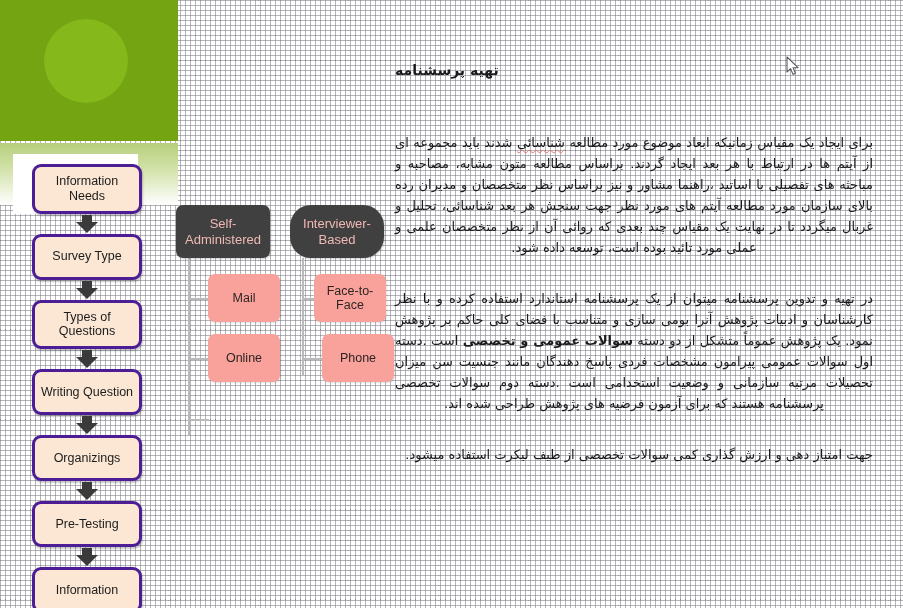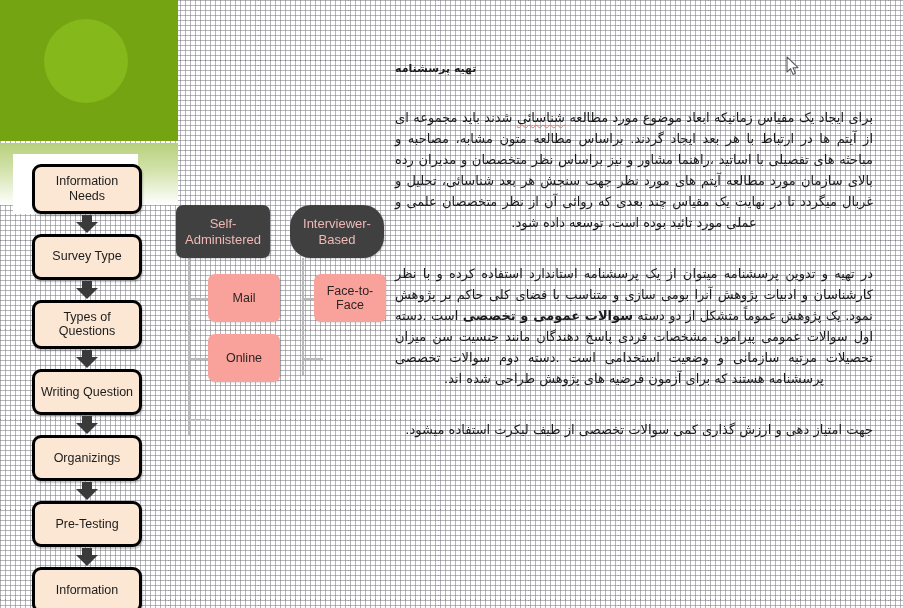--- a/index.html
+++ b/index.html
@@ -89,21 +89,21 @@
     left: 14px;
     top: 164px;
     width: 146px;
   }
   .flow-node {
     position: relative;
     width: 110px;
     margin: 0 auto;
     box-sizing: border-box;
     background: #fbe7d4;
-    border: 3px solid #000000;
+    border: 3px solid #4c1d95;
     border-radius: 9px;
     color: #1c1c1c;
     font-size: 12.5px;
     line-height: 1.18;
     text-align: center;
     padding: 7px 4px;
     min-height: 46px;
     display: flex;
     align-items: center;
     justify-content: center;
@@ -177,23 +177,23 @@
     left: 395px;
     top: 62px;
     width: 478px;
     direction: rtl;
     text-align: justify;
     color: #1a1a1a;
   }
   .doc-title {
     font-family: "DejaVu Sans", sans-serif;
     font-weight: bold;
-    font-size: 11px;
+    font-size: 14px;
     text-align: left;
-    margin: 0 0 32px 0;
+    margin: 0 0 54px 0;
     letter-spacing: 0.2px;
   }
   .doc-p {
     font-family: "DejaVu Sans", sans-serif;
     font-size: 13px;
     line-height: 21px;
     margin: 0 0 30px 0;
     text-align: justify;
     text-align-last: center;
   }
@@ -296,20 +296,23 @@
     <div class="tnode tnode-leaf" style="left:32px; top:129px;">
         <span>Online</span>
       </div>
 
     <div class="tnode tnode-root" style="left:114px; top:0px;border-radius:21px;">
         <span>Interviewer-Based</span>
       </div>
     <div class="tnode tnode-leaf" style="left:138px; top:69px;">
         <span>Face-to-Face</span>
       </div>
+    <div class="tnode tnode-leaf" style="left:146px; top:129px;">
+        <span>Phone</span>
+      </div>
   </div>
 
   <div class="doc">
     <div class="doc-title">تهیه پرسشنامه</div>
     <div class="doc-p"><span>برای ایجاد یک مقیاس زمانیکه ابعاد موضوع مورد مطالعه </span><span class="sp">شناسائی</span><span> شدند باید مجموعه ای از آیتم ها در ارتباط با هر بعد ایجاد گردند. براساس مطالعه متون مشابه، مصاحبه و مباحثه های تفصیلی با اساتید ،راهنما مشاور و نیز براساس نظر متخصصان و مدیران رده بالای سازمان مورد مطالعه آیتم های مورد نظر جهت سنجش هر بعد شناسائی، تحلیل و غربال میگردد تا در نهایت یک مقیاس چند بعدی که روائی آن از نظر متخصصان علمی و عملی مورد تائید بوده است، توسعه داده شود.</span></div>
     <div class="doc-p"><span>در تهیه و تدوین پرسشنامه میتوان از یک پرسشنامه استاندارد استفاده کرده و با نظر کارشناسان و ادبیات پژوهش آنرا بومی سازی و متناسب با فضای کلی حاکم بر پژوهش نمود. یک پژوهش عموماً متشکل از دو دسته </span><b>سوالات عمومی و تخصصی</b><span> است .دسته اول سوالات عمومی پیرامون مشخصات فردی پاسخ دهندگان مانند جنسیت سن میزان تحصیلات مرتبه سازمانی و وضعیت استخدامی است .دسته دوم سوالات تخصصی پرسشنامه هستند که برای آزمون فرضیه های پژوهش طراحی شده اند.</span></div>
     <div class="doc-p last-right"><span>جهت امتیاز دهی و ارزش گذاری کمی سوالات تخصصی از طیف لیکرت استفاده میشود.</span></div>
   </div>
 
   <svg class="cursor" viewBox="0 0 14 20">

